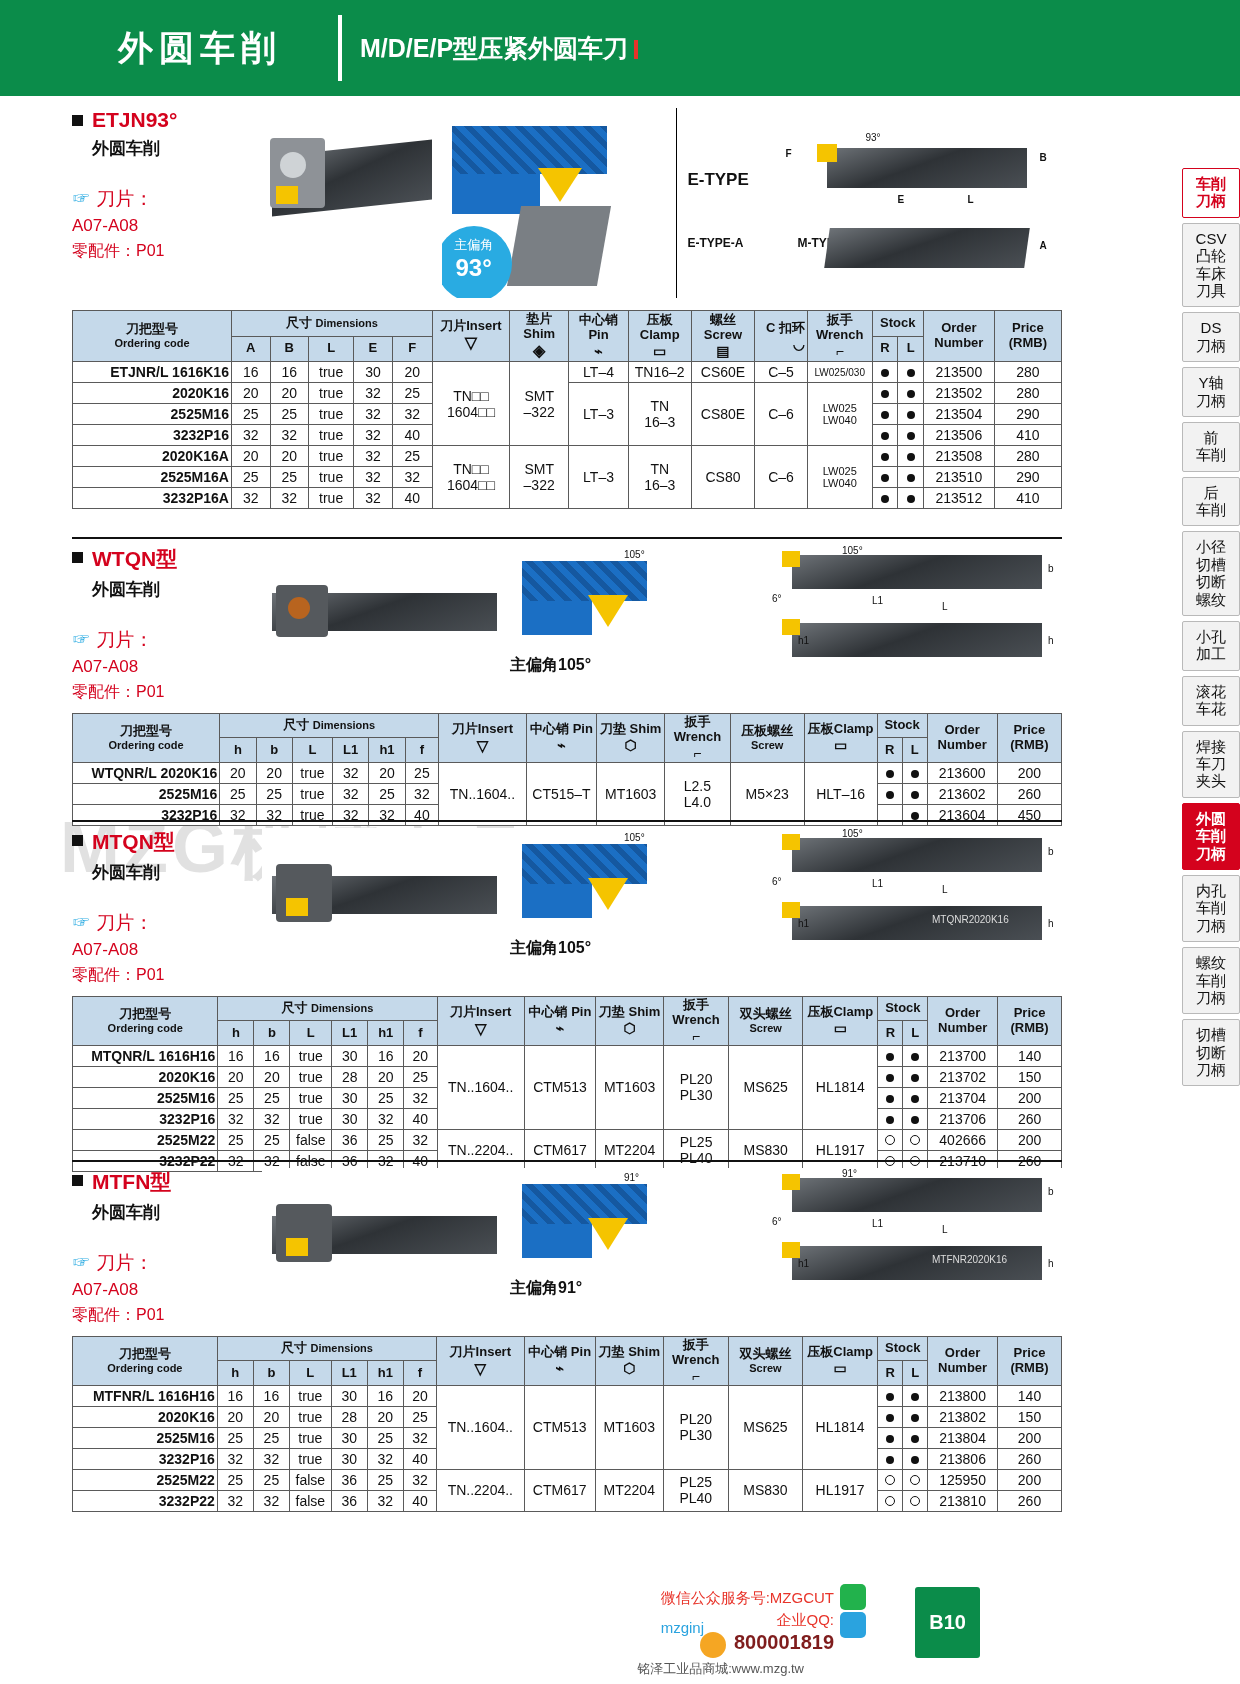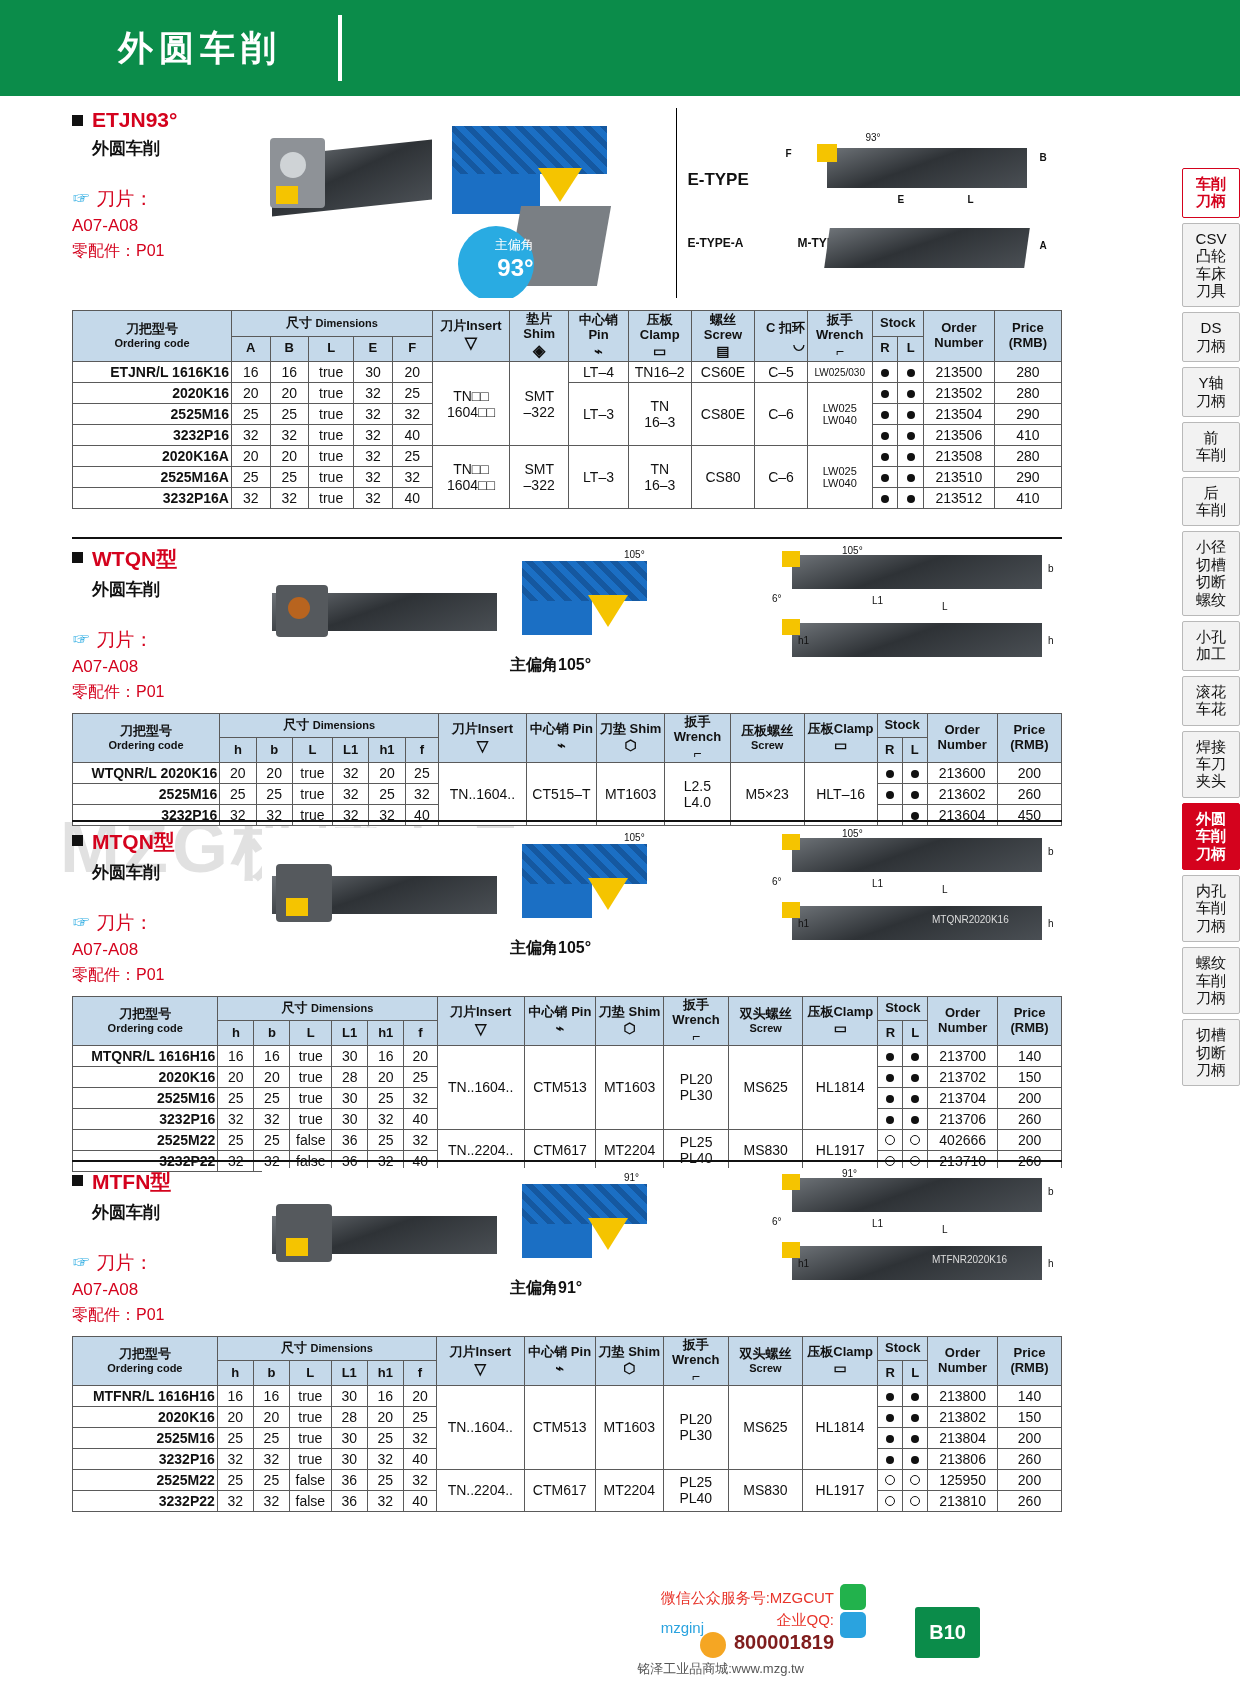--- a/index.html
+++ b/index.html
@@ -79,36 +79,37 @@
     letter-spacing:4px; pointer-events:none; user-select:none;
   }
   
   .footer{ position:absolute; left:0; bottom:0; width:1004px; height:120px;}
   .wechat{ position:absolute; right:170px; bottom:76px; font-size:15px; color:#e8342a;}
   .qq1{ position:absolute; right:170px; bottom:54px; font-size:15px; color:#e8342a;}
   .qq2{ position:absolute; right:170px; bottom:30px; font-size:20px; color:#7f1d1d; font-weight:bold;}
   .mall{ position:absolute; right:200px; bottom:6px; font-size:13px; color:#555;}
   .pagebadge{
     position:absolute; right:24px; bottom:26px; background:#0b8c4a; color:#fff;
-    font-size:20px; font-weight:bold; padding:14px 14px; border-radius:3px;
+    font-size:20px; font-weight:bold; padding:24px 14px; border-radius:3px;
   }
   .greenico{ position:absolute; width:26px; height:26px; background:#22b24c; border-radius:5px;}
   .blueico{ position:absolute; width:26px; height:26px; background:#2aa3df; border-radius:5px;}
   .qqico{ position:absolute; width:26px; height:26px; background:#f5a623; border-radius:50%;}
 
   .divline{ position:absolute; left:72px; width:990px; height:2px; background:#111;}
   .tinylabel{ position:absolute; font-size:10px; color:#111; }
 </style>
 </head>
 <body>
 
 <div class="header">
   <div class="cn-title">外圆车削</div>
   <div class="divider"></div>
   <div class="en-wrap">
+    <div class="ln1"><span>M/D/E/P型压紧外圆车刀</span><span class="redbar"></span></div>
   </div>
 </div>
 
 <div class="sidetabs">
   <div class="stab red"><span>车削<br>刀柄</span></div>
   <div class="stab"><span>CSV<br>凸轮<br>车床<br>刀具</span></div>
   <div class="stab"><span>DS<br>刀柄</span></div>
   <div class="stab"><span>Y轴<br>刀柄</span></div>
   <div class="stab"><span>前<br>车削</span></div>
   <div class="stab"><span>后<br>车削</span></div>
@@ -145,21 +146,21 @@
       <div class="photo" style="left:8px;top:30px;width:55px;height:70px;background:#8e9297;border-radius:4px;"></div>
       <div style="position:absolute;left:18px;top:44px;width:26px;height:26px;background:#cfd3d6;border-radius:50%;"></div>
       <div class="yellowtip" style="position:absolute;left:14px;top:78px;width:22px;height:18px;"></div>
     </div>
 
     <div class="imgbox" style="width:235px;height:190px;">
       <div class="hatch" style="position:absolute;left:10px;top:18px;width:155px;height:48px;"></div>
       <div style="position:absolute;left:10px;top:66px;width:88px;height:40px;background:#1b6fc4;"></div>
       <div class="yellowtip" style="position:absolute;left:96px;top:60px;width:0;height:0;background:none;border-left:22px solid transparent;border-right:22px solid transparent;border-top:34px solid #f5c400;"></div>
       <div style="position:absolute;left:72px;top:98px;width:90px;height:80px;background:#7a7f84;transform:skewX(-10deg);"></div>
-      <div style="position:absolute;left:-28px;top:118px;width:120px;text-align:right;">
+      <div style="position:absolute;left:-28px;top:118px;width:120px;text-align:center;">
         <div style="display:inline-block;width:76px;height:76px;border-radius:50%;background:#29abe2;color:#fff;padding-top:10px;box-sizing:border-box;">
           <div style="font-size:13px;">主偏角</div>
           <div style="font-size:24px;font-weight:bold;">93°</div>
         </div>
       </div>
     </div>
 
     <div class="imgbox" style="width:385px;height:190px;border-left:1px solid #000;">
       <div class="tinylabel" style="left:10px;top:62px;font-size:17px;font-weight:bold;">E-TYPE</div>
       <div class="tinylabel" style="left:10px;top:128px;font-size:12px;font-weight:bold;">E-TYPE-A</div>

